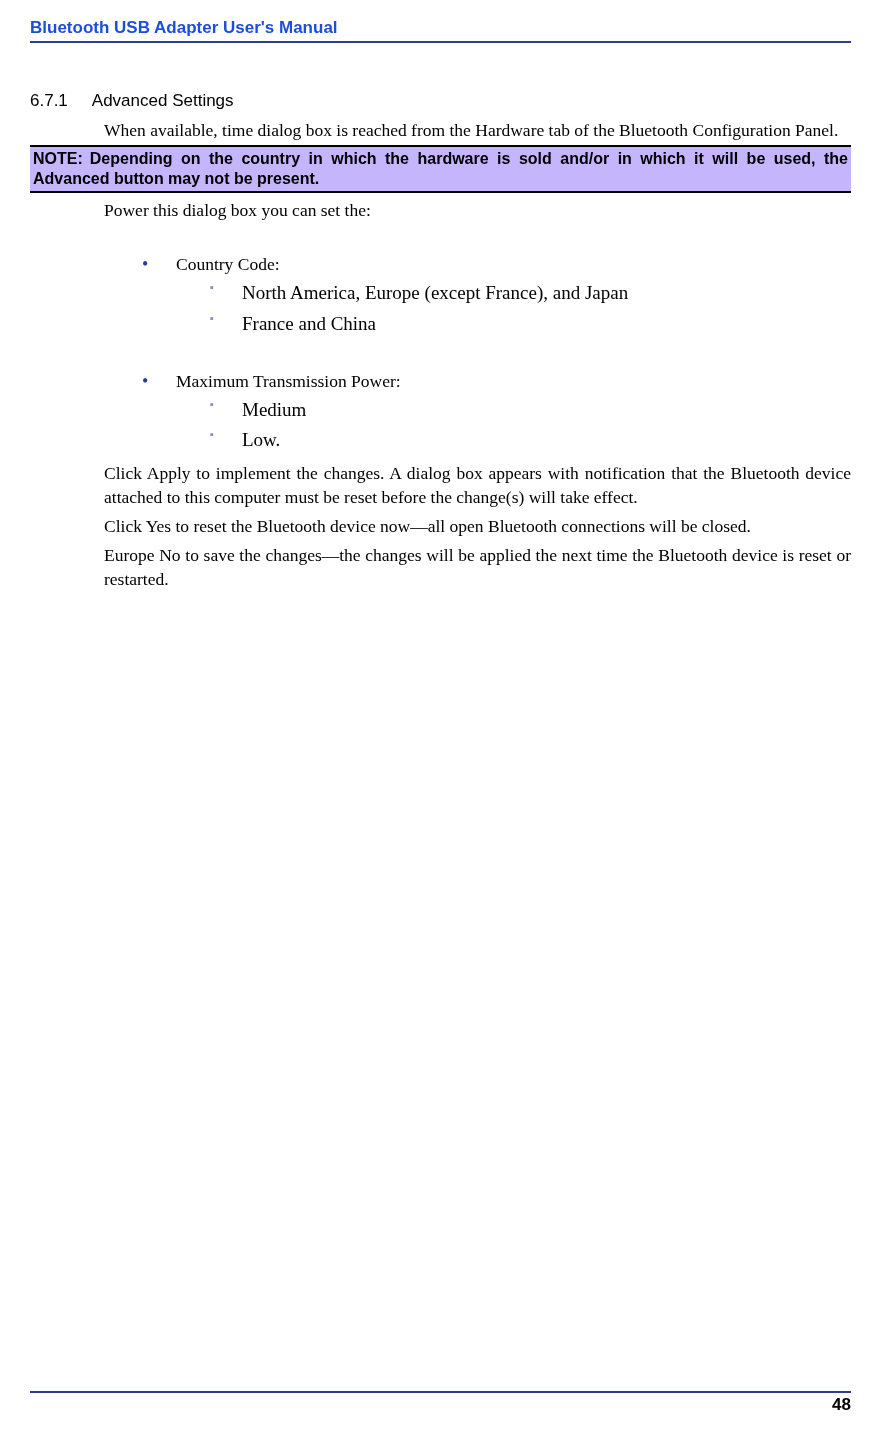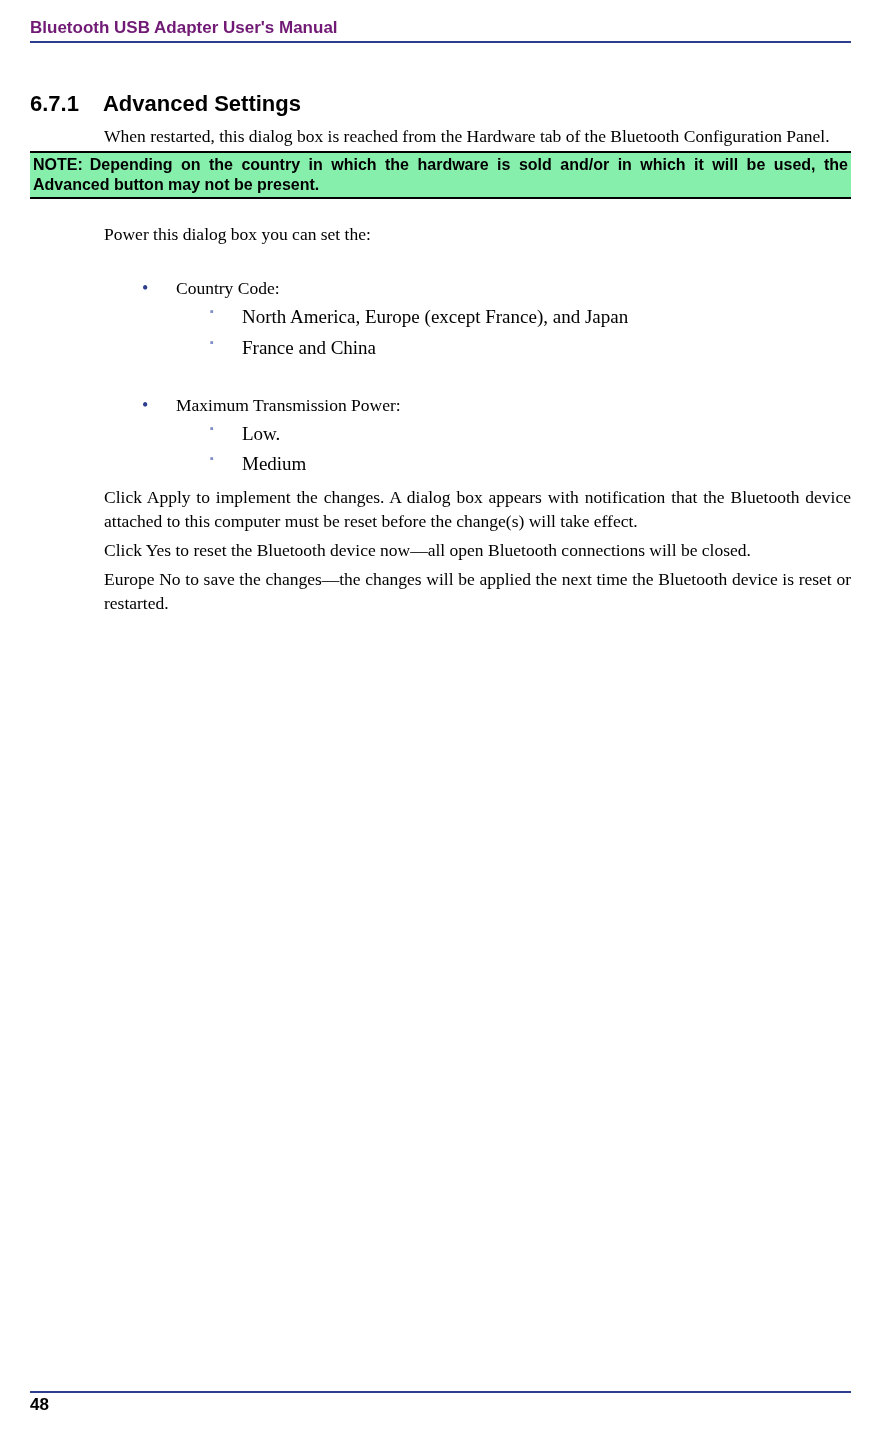--- a/index.html
+++ b/index.html
@@ -12,50 +12,50 @@
       width: 881px;
       height: 1445px;
       background: white;
       padding: 18px 30px 30px 30px;
       position: relative;
     }
     .header-title {
       font-family: Arial, Helvetica, sans-serif;
       font-weight: bold;
       font-size: 17px;
-      color: #701a75;
+      color: #1d4ed8;
       padding-bottom: 3px;
     }
     .header-line {
       border-bottom: 2.5px solid #2d3e8e;
       margin-bottom: 48px;
     }
     .section-heading {
       font-family: Arial, Helvetica, sans-serif;
-      font-weight: bold;
-      font-size: 22px;
+      font-weight: normal;
+      font-size: 17px;
       margin-bottom: 7px;
     }
     .section-number {
       display: inline-block;
       margin-right: 24px;
     }
     .body-text {
       font-size: 17.5px;
       line-height: 1.38;
       margin-left: 74px;
       text-align: justify;
       margin-bottom: 3px;
     }
     .note-box {
-      background: #86efac;
+      background: #c4b5fd;
       border-top: 2px solid #000;
       border-bottom: 2px solid #000;
       padding: 2px 3px;
-      margin-bottom: 23px;
+      margin-bottom: 5px;
       font-family: Arial, Helvetica, sans-serif;
       font-weight: bold;
       font-size: 16px;
       line-height: 1.25;
       text-align: justify;
     }
     .note-label {
       display: inline-block;
       margin-right: 7px;
     }
@@ -110,54 +110,54 @@
       left: 30px;
     }
     .footer-line {
       border-top: 2.5px solid #2d3e8e;
       margin-bottom: 2px;
     }
     .page-number {
       font-family: Arial, Helvetica, sans-serif;
       font-weight: bold;
       font-size: 17px;
-      text-align: left;
+      text-align: right;
     }
   </style>
 </head>
 <body>
 
 <div class="header-title">Bluetooth USB Adapter User's Manual</div>
 <div class="header-line"></div>
 
 <div class="section-heading">
   <span class="section-number">6.7.1</span><span>Advanced Settings</span>
 </div>
 
-<p class="body-text">When restarted, this dialog box is reached from the Hardware tab of the Bluetooth Configuration Panel.</p>
+<p class="body-text">When available, time dialog box is reached from the Hardware tab of the Bluetooth Configuration Panel.</p>
 
 <div class="note-box">
   <span class="note-label">NOTE:</span><span>Depending on the country in which the hardware is sold and/or in which it will be used, the Advanced button may not be present.</span>
 </div>
 
 <p class="body-text">Power this dialog box you can set the:</p>
 
 <ul class="outer">
   <li>
     <span>Country Code:</span>
     <ul class="inner">
       <li>North America, Europe (except France), and Japan</li>
       <li>France and China</li>
     </ul>
   </li>
   <li>
     <span>Maximum Transmission Power:</span>
     <ul class="inner">
+      <li>Medium</li>
       <li>Low.</li>
-      <li>Medium</li>
     </ul>
   </li>
 </ul>
 
 <p class="body-text para-gap">Click Apply to implement the changes. A dialog box appears with notification that the Bluetooth device attached to this computer must be reset before the change(s) will take effect.</p>
 
 <p class="body-text para-gap">
   <span class="bold">Click Yes</span><span> to reset the Bluetooth device now—all open Bluetooth connections will be closed.</span>
 </p>
 

